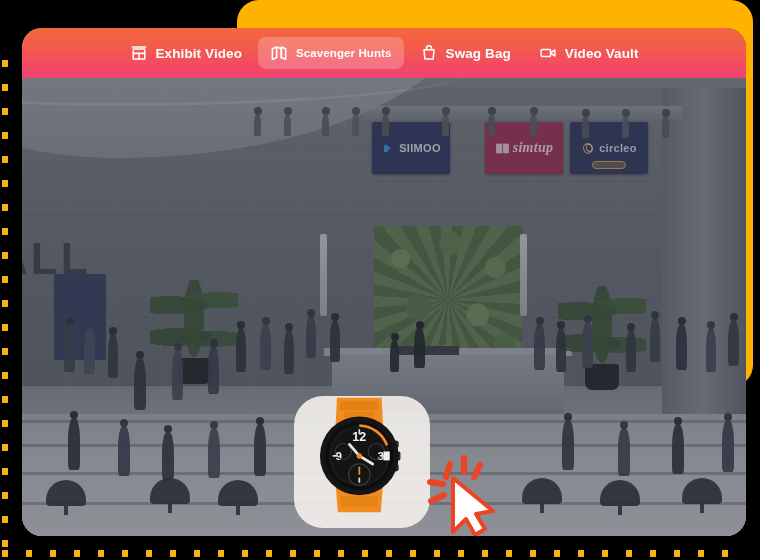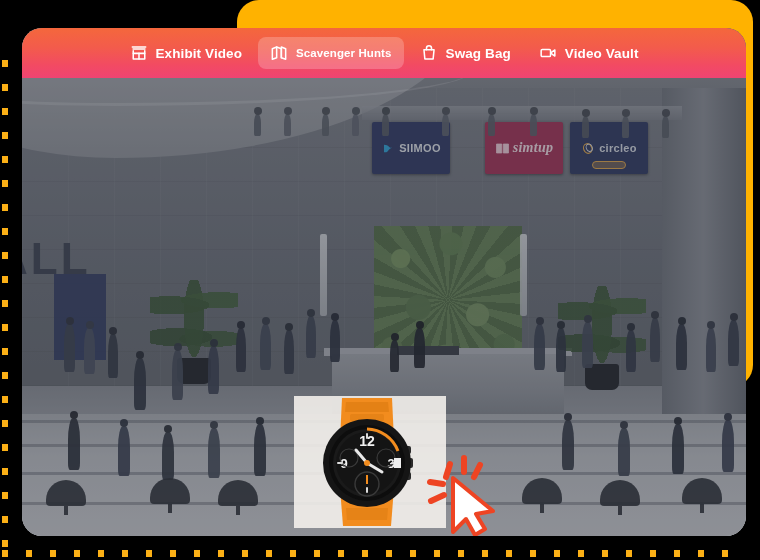--- a/index.html
+++ b/index.html
@@ -328,24 +328,25 @@
   }
   .nav-icon {
     width: 18px; height: 18px;
     display: block;
   }
 
   
   #product-hotspot {
     position: absolute;
     left: 272px; top: 368px;
-    width: 152px; height: 132px;
+    width: 136px; height: 132px;
     background: rgba(246,243,238,0.88);
     z-index: 15;
     cursor: pointer;
+    border-radius: 29px;
   }
   #watch { position: absolute; inset: 0; }
 
   
   #click-cursor {
     position: absolute;
     left: 398px; top: 424px;
     width: 86px; height: 84px;
     z-index: 18;
     pointer-events: none;

